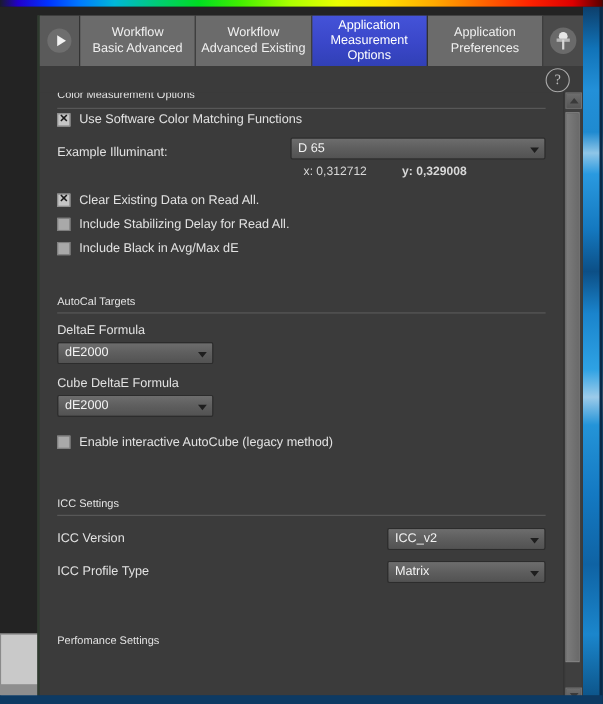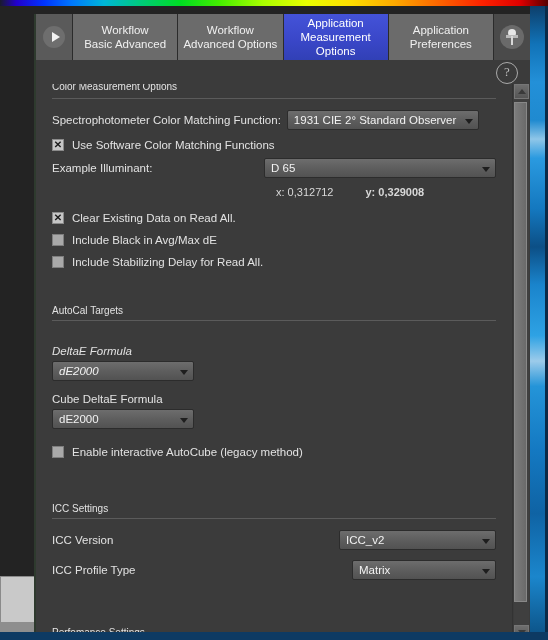--- a/index.html
+++ b/index.html
@@ -326,21 +326,21 @@
         </div>
       </div>
 
       <div class="tab">
         <span>Workflow</span>
         <span>Basic Advanced</span>
       </div>
 
       <div class="tab">
         <span>Workflow</span>
-        <span>Advanced Options</span>
+        <span>Advanced Existing</span>
       </div>
 
       <div class="tab active">
         <span>Application</span>
         <span>Measurement Options</span>
       </div>
 
       <div class="tab">
         <span>Application</span>
         <span>Preferences</span>
@@ -363,66 +363,59 @@
 
       <div class="content-wrap">
 
         <div class="content">
 
           <div style="height:14px;overflow:hidden;position:relative;">
             <div class="section-head" style="position:absolute;top:-3px;left:0;">Color Measurement Options</div>
           </div>
           <div class="section-rule"></div>
 
-          <div class="row" style="height:30px;margin-top:6px;">
-            <span class="lbl" style="flex:0 0 auto;">Spectrophotometer Color Matching Function:</span>
-            <div class="select" style="width:192px;margin-left:6px;">
-              <span>1931 CIE 2° Standard Observer</span>
-              <span class="caret"></span>
-            </div>
-          </div>
 
           <div class="chkrow" style="height:20px;">
             <span class="chk">✕</span>
             <span class="lbl">Use Software Color Matching Functions</span>
           </div>
 
-          <div class="row" style="height:26px;">
+          <div class="row" style="height:26px;align-items:flex-end;">
             <span class="lbl" style="flex:0 0 auto;">Example Illuminant:</span>
             <div class="select" style="width:232px;margin-left:auto;">
               <span>D 65</span>
               <span class="caret"></span>
             </div>
           </div>
 
           <div class="row" style="height:22px;padding-left:240px;">
             <span class="coord">x: 0,312712</span>
             <span class="coord" style="margin-left:32px;font-weight:bold;">y: 0,329008</span>
           </div>
 
           <div class="chkrow" style="height:22px;margin-top:4px;">
             <span class="chk">✕</span>
             <span class="lbl">Clear Existing Data on Read All.</span>
           </div>
 
           <div class="chkrow" style="height:22px;">
             <span class="chk unchecked"></span>
-            <span class="lbl">Include Black in Avg/Max dE</span>
+            <span class="lbl">Include Stabilizing Delay for Read All.</span>
           </div>
 
           <div class="chkrow" style="height:22px;">
             <span class="chk unchecked"></span>
-            <span class="lbl">Include Stabilizing Delay for Read All.</span>
+            <span class="lbl">Include Black in Avg/Max dE</span>
           </div>
 
           <div style="height:32px;"></div>
           <div class="section-head">AutoCal Targets</div>
           <div class="section-rule"></div>
 
-          <div style="padding:0 16px;margin-top:24px;font-style:italic;">
+          <div style="padding:0 16px;margin-top:10px;">
             <div class="lbl" style="margin-bottom:4px;">DeltaE Formula</div>
             <div class="select" style="width:142px;">
               <span>dE2000</span>
               <span class="caret"></span>
             </div>
           </div>
 
           <div style="padding:0 16px;margin-top:12px;">
             <div class="lbl" style="margin-bottom:4px;">Cube DeltaE Formula</div>
             <div class="select" style="width:142px;">
@@ -435,21 +428,21 @@
             <span class="chk unchecked"></span>
             <span class="lbl">Enable interactive AutoCube (legacy method)</span>
           </div>
 
           <div style="height:40px;"></div>
           <div class="section-head">ICC Settings</div>
           <div class="section-rule"></div>
 
           <div class="row" style="height:30px;margin-top:6px;justify-content:space-between;">
             <span class="lbl">ICC Version</span>
-            <div class="select" style="width:157px;margin-left:auto;">
+            <div class="select" style="width:144px;margin-left:auto;">
               <span>ICC_v2</span>
               <span class="caret"></span>
             </div>
           </div>
 
           <div class="row" style="height:30px;align-items:center;">
             <span class="lbl">ICC Profile Type</span>
             <div class="select" style="width:144px;margin-left:auto;">
               <span>Matrix</span>
               <span class="caret"></span>

